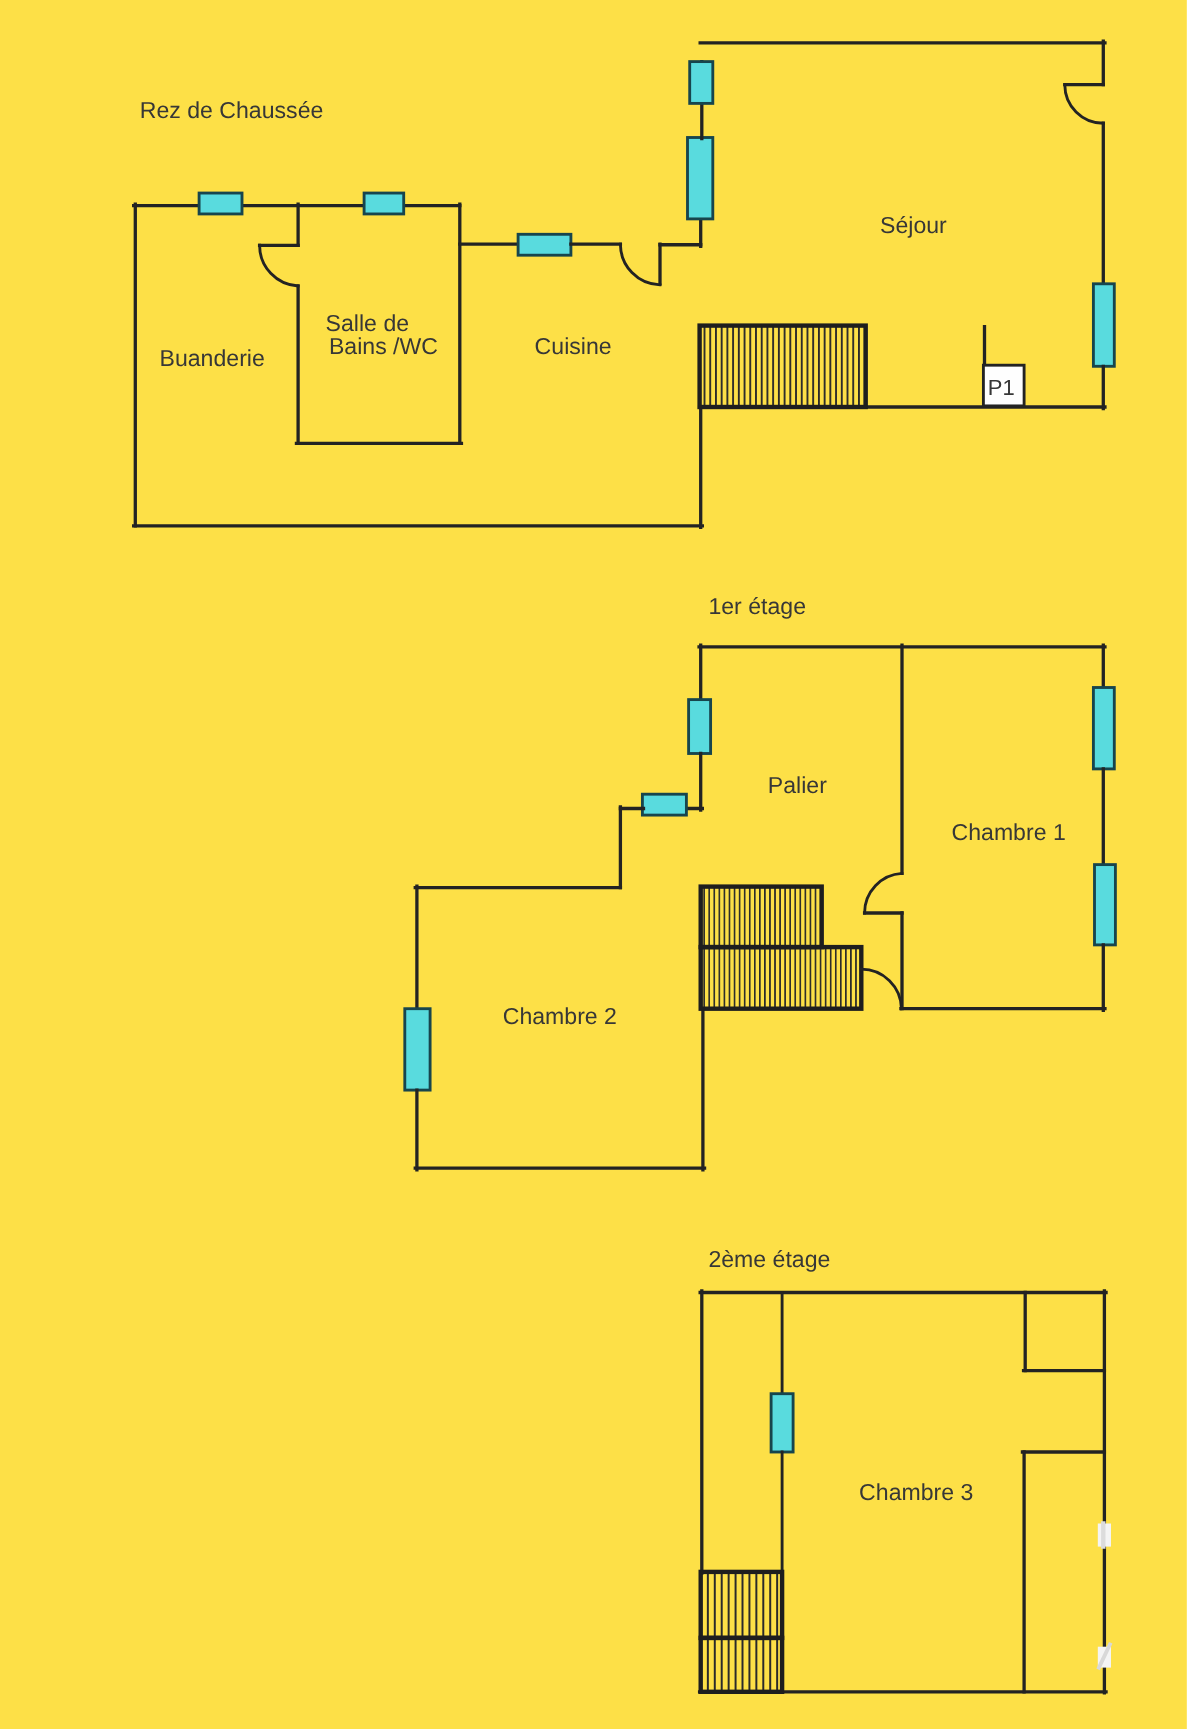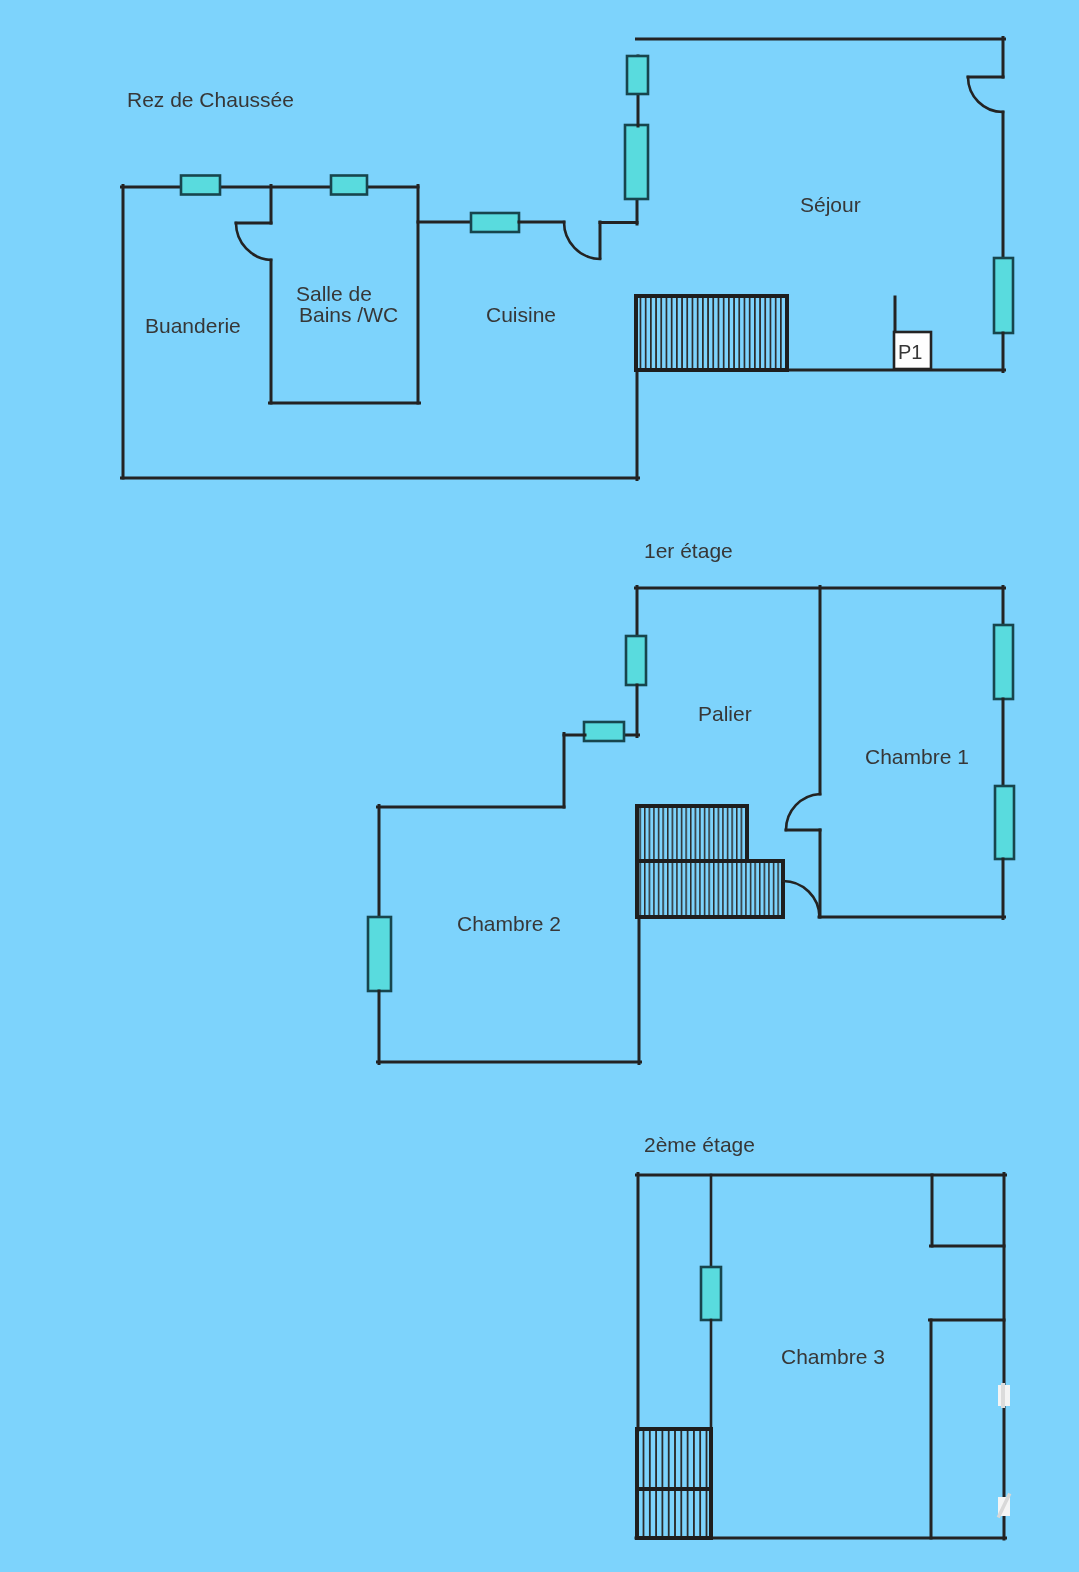--- a/index.html
+++ b/index.html
@@ -1,16 +1,16 @@
 <!DOCTYPE html>
 <html><head>
 <meta charset="utf-8">
 <style>
 html,body{margin:0;padding:0;background:#fcfcfc;}
-#c{position:relative;width:1079px;height:1572px;background:#7dd3fc;font-family:"Liberation Sans",sans-serif;}
+#c{position:relative;width:1079px;height:1572px;background:#fde047;font-family:"Liberation Sans",sans-serif;}
 text{font-family:"Liberation Sans",sans-serif;fill:#373737;}
 </style>
 </head>
 <body>
 <div id="c">
 <svg width="1079" height="1572" viewBox="0 0 1079 1572" fill="none" stroke-linecap="square" style="filter:blur(0.55px)">
 <defs>
 <pattern id="h1" width="5.2" height="8" patternUnits="userSpaceOnUse">
           <rect x="0" y="0" width="1.7" height="8" fill="#2a2a2a"></rect>
         </pattern>

